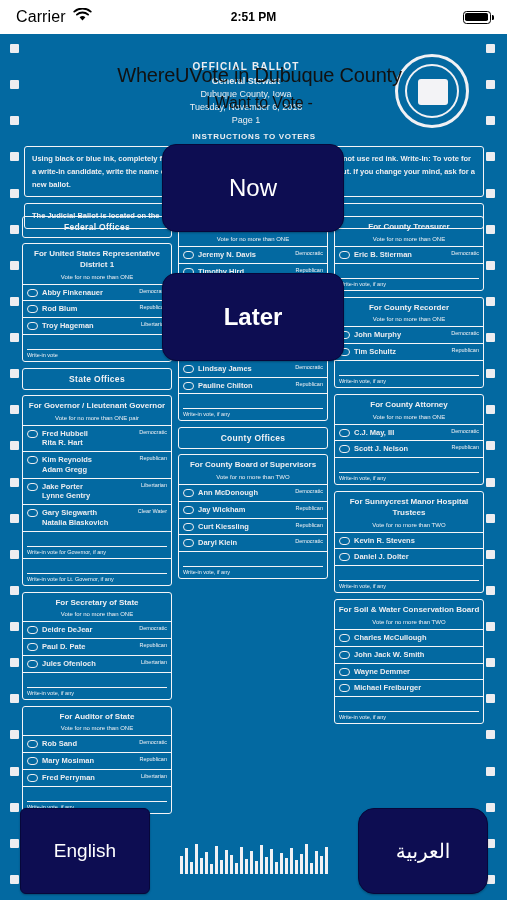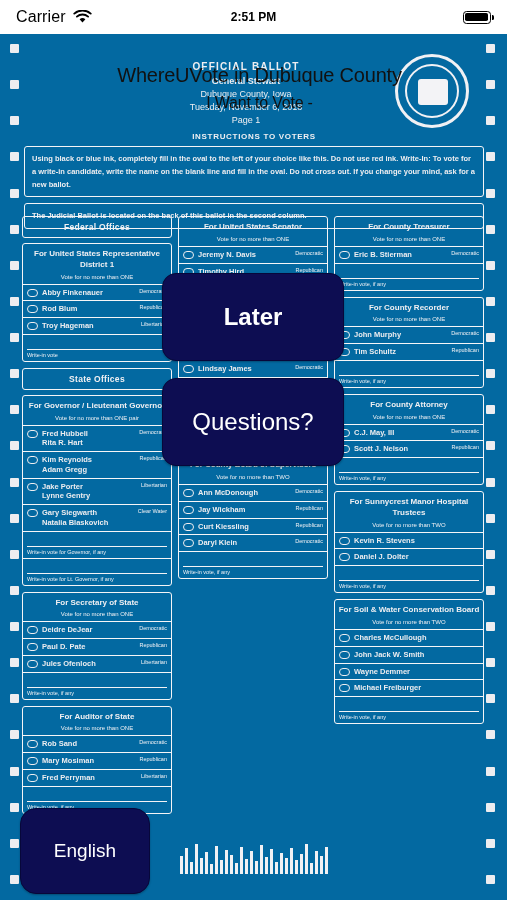--- a/index.html
+++ b/index.html
@@ -24,21 +24,21 @@
   .statusbar {
     position: absolute;
     top: 0; left: 0;
     width: 507px; height: 34px;
     display: flex;
     align-items: center;
     padding: 0 16px;
     z-index: 40;
     background: #ffffff;
   }
-  .sb-left { display: flex; align-items: center; gap: 7px; }
+  .sb-left { display: flex; align-items: flex-start; gap: 7px; }
   .sb-carrier {
     font-size: 16px;
     font-weight: 400;
     color: #000000;
     letter-spacing: 0.1px;
   }
   .sb-wifi { display: block; }
   .sb-center {
     position: absolute;
     left: 0; right: 0;
@@ -321,21 +321,21 @@
   #btn-questions { top: 378px; }
 
   .btn-lang {
     top: 808px;
     width: 130px;
     height: 86px;
     font-size: 19px;
     font-weight: 400;
     border-radius: 16px;
   }
-  #btn-english  { left: 20px; }
+  #btn-english  { left: 20px; border-radius: 6px; }
   #btn-espanol  { left: 189px; }
   #btn-arabic   { left: 358px; font-size: 20px; }
 </style>
 </head>
 <body>
 
 <div id="app">
 
   <div class="ballot">
     <div class="ballot-paper">
@@ -776,24 +776,25 @@
     </div>
   </div>
 
   <div class="fg">
 
     <div class="app-header">
       <h1>WhereUVote in Dubuque County</h1>
       <h2>I Want to Vote -</h2>
     </div>
 
+    <button class="btn btn-main" id="btn-now">Now</button>
     <button class="btn btn-main" id="btn-later">Later</button>
-    <button class="btn btn-main" id="btn-questions">Questions?</button>
 
     <button class="btn btn-lang" id="btn-english">English</button>
+    <button class="btn btn-lang" id="btn-arabic">العربية</button>
   </div>
 
   <div class="statusbar">
     <div class="sb-left">
       <span class="sb-carrier">Carrier</span>
       <svg class="sb-wifi" width="19" height="14" viewBox="0 0 19 14">
         <path d="M9.5 12.6 L6.6 9.3 A4.6 4.6 0 0 1 12.4 9.3 Z" fill="#000"></path>
         <path d="M3.9 6.6 A8.4 8.4 0 0 1 15.1 6.6" stroke="#000" stroke-width="1.9" fill="none" stroke-linecap="round"></path>
         <path d="M1.3 3.6 A12.4 12.4 0 0 1 17.7 3.6" stroke="#000" stroke-width="1.9" fill="none" stroke-linecap="round"></path>
       </svg>

